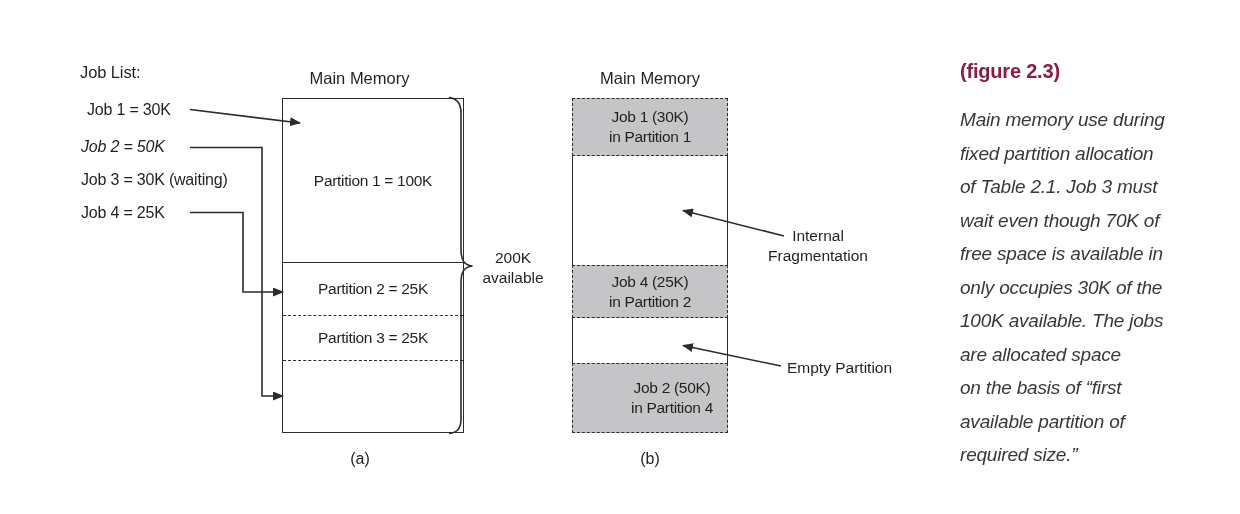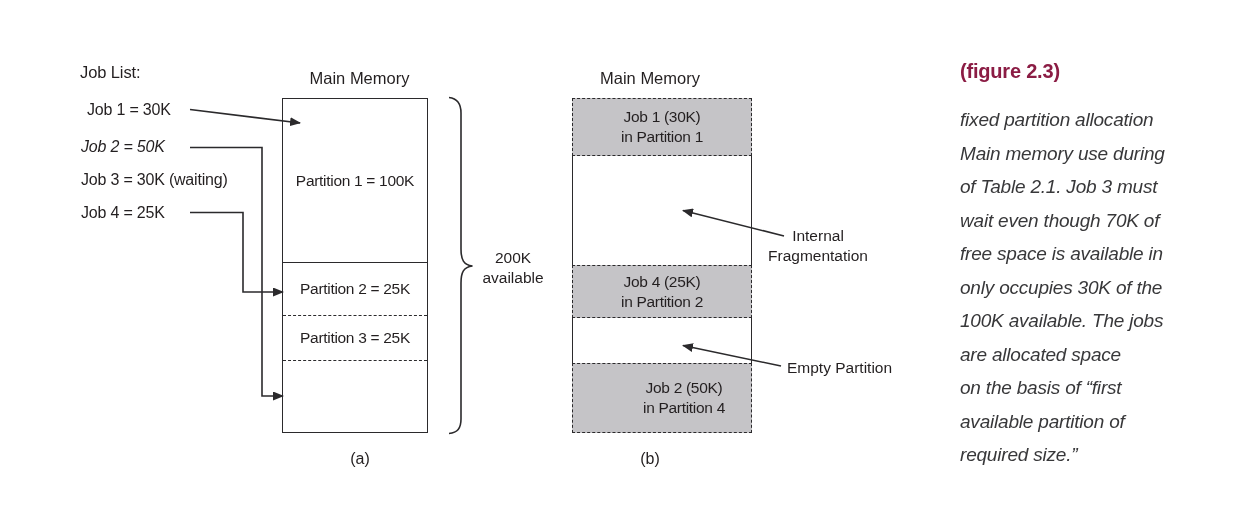--- a/index.html
+++ b/index.html
@@ -32,21 +32,21 @@
   .jl-1 { left: 81px; top: 138px; font-style: italic; }
   .jl-2 { left: 81px; top: 171px; }
   .jl-3 { left: 81px; top: 204px; }
   
   .mm-title-a {
     left: 282px; top: 69px; width: 155px;
     text-align: center; font-size: 16.5px;
   }
   .box-a {
     left: 282px; top: 98px;
-    width: 146px; height: 335px;
+    width: 182px; height: 335px;
     border: 1.5px solid #2b2a2c;
     z-index: 1;
   }
   .box-a .sec {
     position: absolute; left: 0; width: 100%;
     display: flex; align-items: center; justify-content: center;
     font-size: 15.5px; letter-spacing: -0.3px;
   }
   .pa1 { top: 0; height: 164px; border-bottom: 1.5px solid #2b2a2c; }
   .pa2 { top: 164px; height: 53px; border-bottom: 1.5px dashed #2b2a2c; }
@@ -57,21 +57,21 @@
     text-align: center; font-size: 15.5px; line-height: 19.5px;
   }
   .sub-label { font-size: 16px; }
   .lab-a { left: 330px; top: 450px; width: 60px; text-align: center; }
   .lab-b { left: 620px; top: 450px; width: 60px; text-align: center; }
   
   .mm-title-b {
     left: 572px; top: 69px; width: 156px;
     text-align: center; font-size: 16.5px;
   }
-  .box-b { left: 572px; top: 98px; width: 180px; height: 335px; z-index: 1; }
+  .box-b { left: 572px; top: 98px; width: 156px; height: 335px; z-index: 1; }
   .box-b .sec {
     position: absolute; left: 0; width: 100%;
     display: flex; flex-direction: column;
     align-items: center; justify-content: center;
     text-align: center;
     font-size: 15.5px; line-height: 20px; letter-spacing: -0.3px;
   }
   .sec.grayfill { background: #c5c4c7; border: 1.5px dashed #2b2a2c; }
   .sec.whitefill { background: #ffffff; border-left: 1.5px solid #2b2a2c; border-right: 1.5px solid #2b2a2c; }
   .sb-1 { top: 0; height: 58px; }
@@ -167,22 +167,22 @@
   </div>
   <div class="abs annot annot-if">
     <div>Internal</div>
     <div>Fragmentation</div>
   </div>
   <div class="abs annot annot-ep">Empty Partition</div>
   <div class="abs sub-label lab-b">(b)</div>
 
   <div class="abs caption">
     <div class="fig-tag" style="color: rgb(139, 28, 68);">(figure 2.3)</div>
+    <div class="cap-line">Main memory use during</div>
     <div class="cap-line">fixed partition allocation</div>
-    <div class="cap-line">Main memory use during</div>
     <div class="cap-line">of Table 2.1. Job 3 must</div>
     <div class="cap-line">wait even though 70K of</div>
     <div class="cap-line">free space is available in</div>
     <div class="cap-line">only occupies 30K of the</div>
     <div class="cap-line">100K available. The jobs</div>
     <div class="cap-line">are allocated space</div>
     <div class="cap-line">on the basis of “first</div>
     <div class="cap-line">available partition of</div>
     <div class="cap-line">required size.”</div>
   </div>

